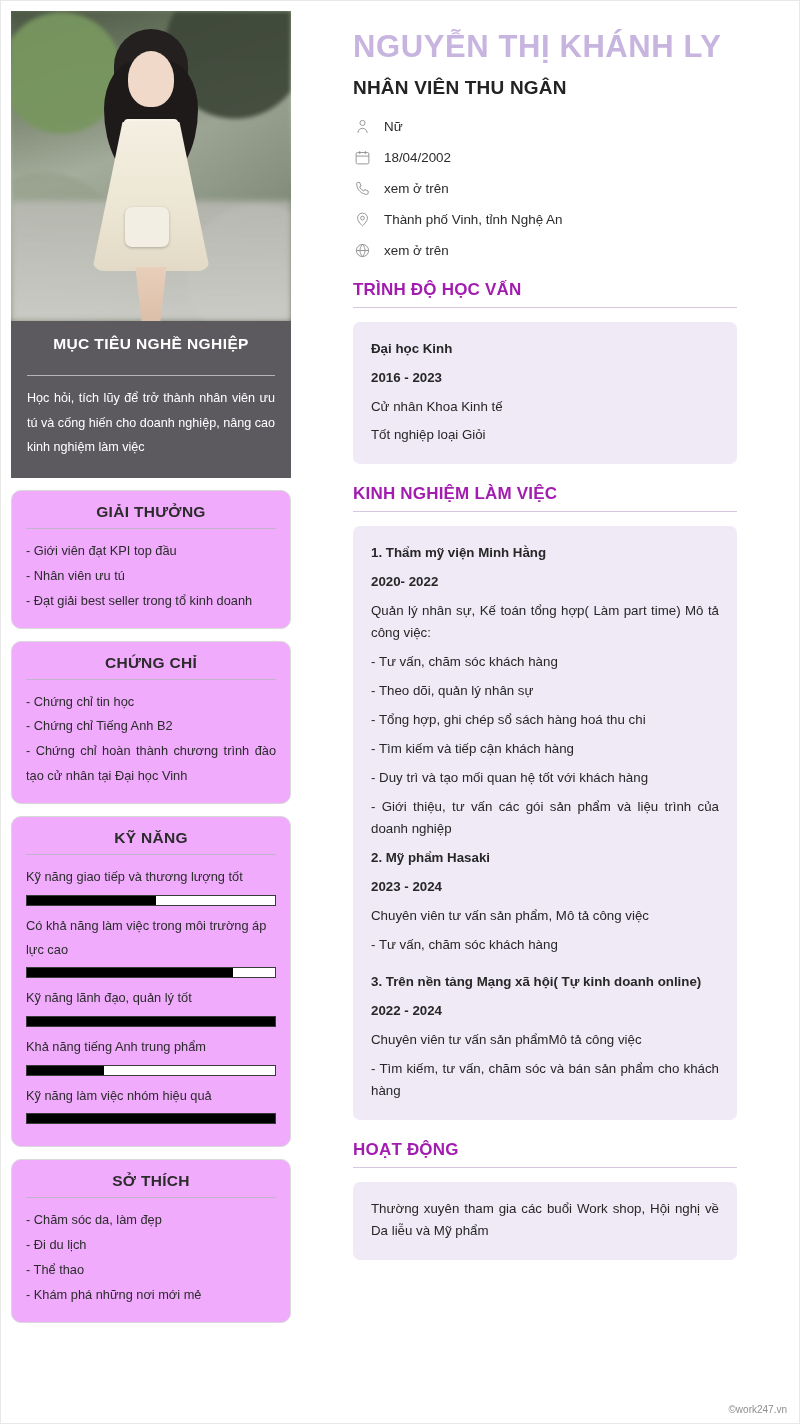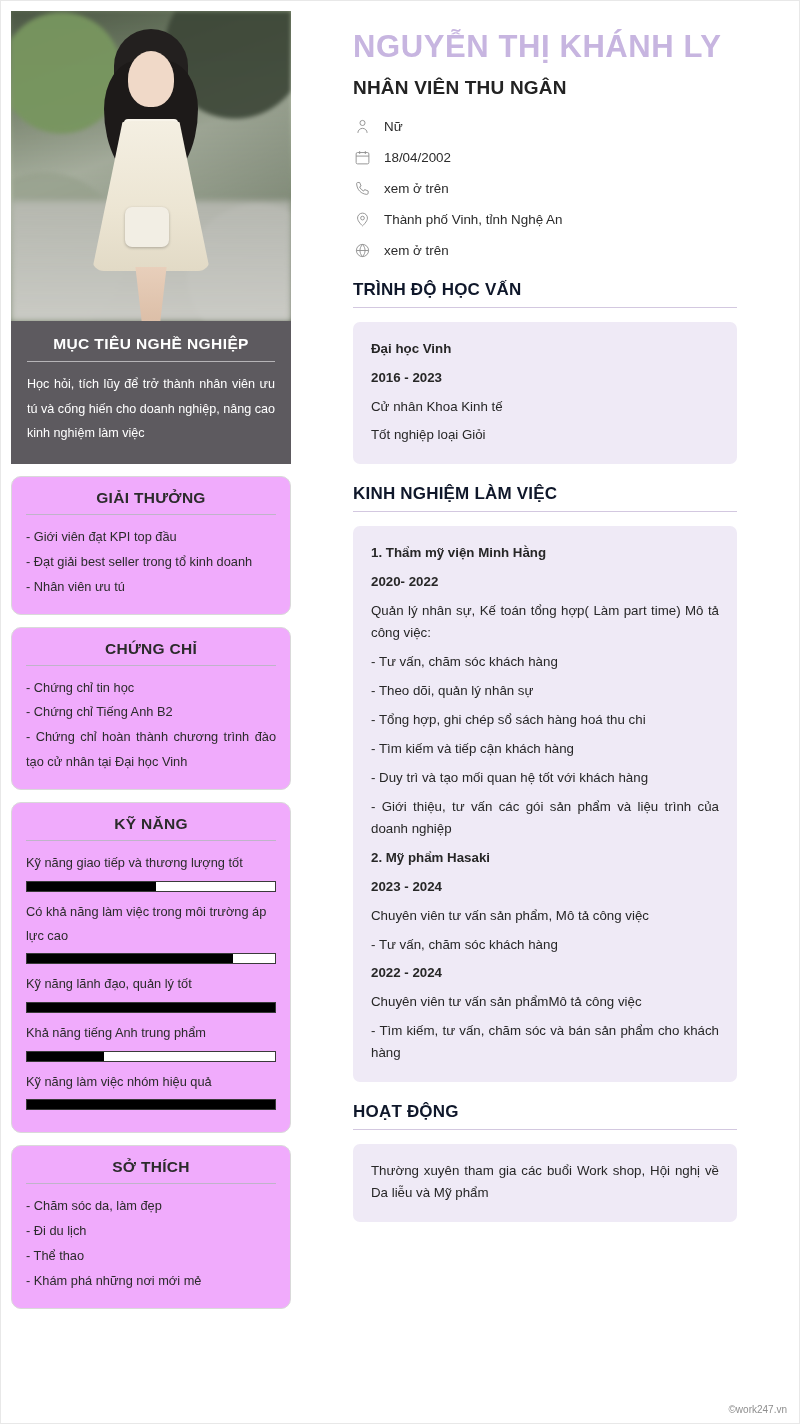--- a/index.html
+++ b/index.html
@@ -95,21 +95,21 @@
     color: #ffffff;
     padding: 14px 16px 18px 16px;
     width: 280px;
     margin: 0 auto;
   }
   .goal-title {
     text-align:center;
     font-size: 15.5px;
     font-weight: 700;
     letter-spacing: .4px;
-    padding-bottom: 8px;
+    padding-bottom: 22px;
     border-bottom: 1px solid rgba(255,255,255,.55);
     margin-bottom: 10px;
   }
   .goal-text {
     font-size: 12.6px;
     line-height: 1.95;
     text-align: justify;
   }
 
   .card {
@@ -187,21 +187,21 @@
   .contact-row .ico {
     width: 19px; height: 19px; flex: 0 0 19px;
     color:#8a8a8a;
     display:flex; align-items:center; justify-content:center;
   }
   .contact-row .ico svg { width:17px; height:17px; stroke:#8f8f8f; fill:none; stroke-width:1.3; }
 
   .sec-title {
     font-size: 17px;
     font-weight: 800;
-    color:#0f172a;
+    color:#a21caf;
     letter-spacing:.2px;
     padding-bottom: 7px;
     border-bottom: 1.6px solid #d3c8e0;
     margin: 6px 0 14px 0;
   }
   .panel {
     background:#efeaf6;
     border-radius: 7px;
     padding: 16px 18px 18px 18px;
     margin-bottom: 20px;
@@ -245,22 +245,22 @@
     </div>
 
     <div class="goal-block">
       <div class="goal-title">MỤC TIÊU NGHỀ NGHIỆP</div>
       <div class="goal-text">Học hỏi, tích lũy để trở thành nhân viên ưu tú và cống hiến cho doanh nghiệp, nâng cao kinh nghiệm làm việc</div>
     </div>
 
     <div class="card">
       <div class="card-title">GIẢI THƯỞNG</div>
       <div class="bullet">-  Giới viên đạt KPI top đầu</div>
+      <div class="bullet">-  Nhân viên ưu tú</div>
       <div class="bullet">-  Đạt giải best seller trong tổ kinh doanh</div>
-      <div class="bullet">-  Nhân viên ưu tú</div>
     </div>
 
     <div class="card">
       <div class="card-title">CHỨNG CHỈ</div>
       <div class="bullet">- Chứng chỉ tin học</div>
       <div class="bullet">- Chứng chỉ Tiếng Anh B2</div>
       <div class="bullet">- Chứng chỉ hoàn thành chương trình đào tạo cử nhân tại Đại học Vinh</div>
     </div>
 
     <div class="card">
@@ -349,41 +349,42 @@
               <circle cx="12" cy="12" r="8.6"></circle>
               <path d="M3.4 12h17.2M12 3.4c2.4 2.6 3.6 5.6 3.6 8.6s-1.2 6-3.6 8.6c-2.4-2.6-3.6-5.6-3.6-8.6S9.6 6 12 3.4z"></path>
             </svg>
         </span>
         <span>xem ở trên</span>
       </div>
     </div>
 
     <div class="sec-title">TRÌNH ĐỘ HỌC VẤN</div>
     <div class="panel">
-      <p class="b">Đại học Vinh</p>
+      <p class="b">Đại học Kinh</p>
       <p class="b">2016 - 2023</p>
       <p>Cử nhân Khoa Kinh tế</p>
       <p>Tốt nghiệp loại Giỏi</p>
     </div>
 
     <div class="sec-title">KINH NGHIỆM LÀM VIỆC</div>
     <div class="panel">
       <p class="b">1. Thẩm mỹ viện Minh Hằng</p>
       <p class="b">2020- 2022</p>
       <p class="j">Quản lý nhân sự, Kế toán tổng hợp( Làm part time) Mô tả công việc:</p>
       <p>- Tư vấn, chăm sóc khách hàng</p>
       <p>- Theo dõi, quản lý nhân sự</p>
       <p>- Tổng hợp, ghi chép sổ sách hàng hoá thu chi</p>
       <p>- Tìm kiếm và tiếp cận khách hàng</p>
       <p>- Duy trì và tạo mối quan hệ tốt với khách hàng</p>
       <p class="j">- Giới thiệu, tư vấn các gói sản phẩm và liệu trình của doanh nghiệp</p>
       <p class="b">2. Mỹ phẩm Hasaki</p>
       <p class="b">2023 - 2024</p>
       <p>Chuyên viên tư vấn sản phẩm, Mô tả công việc</p>
       <p>- Tư vấn, chăm sóc khách hàng</p>
+      <p class="b gap">3.  Trên nền tảng Mạng xã hội( Tự kinh doanh online)</p>
       <p class="b">2022 - 2024</p>
       <p>Chuyên viên tư vấn sản phẩmMô tả công việc</p>
       <p class="j">- Tìm kiếm, tư vấn, chăm sóc và bán sản phẩm cho khách hàng</p>
     </div>
 
     <div class="sec-title">HOẠT ĐỘNG</div>
     <div class="panel">
       <p class="j">Thường xuyên tham gia các buổi Work shop, Hội nghị về Da liễu và Mỹ phẩm</p>
     </div>
 

